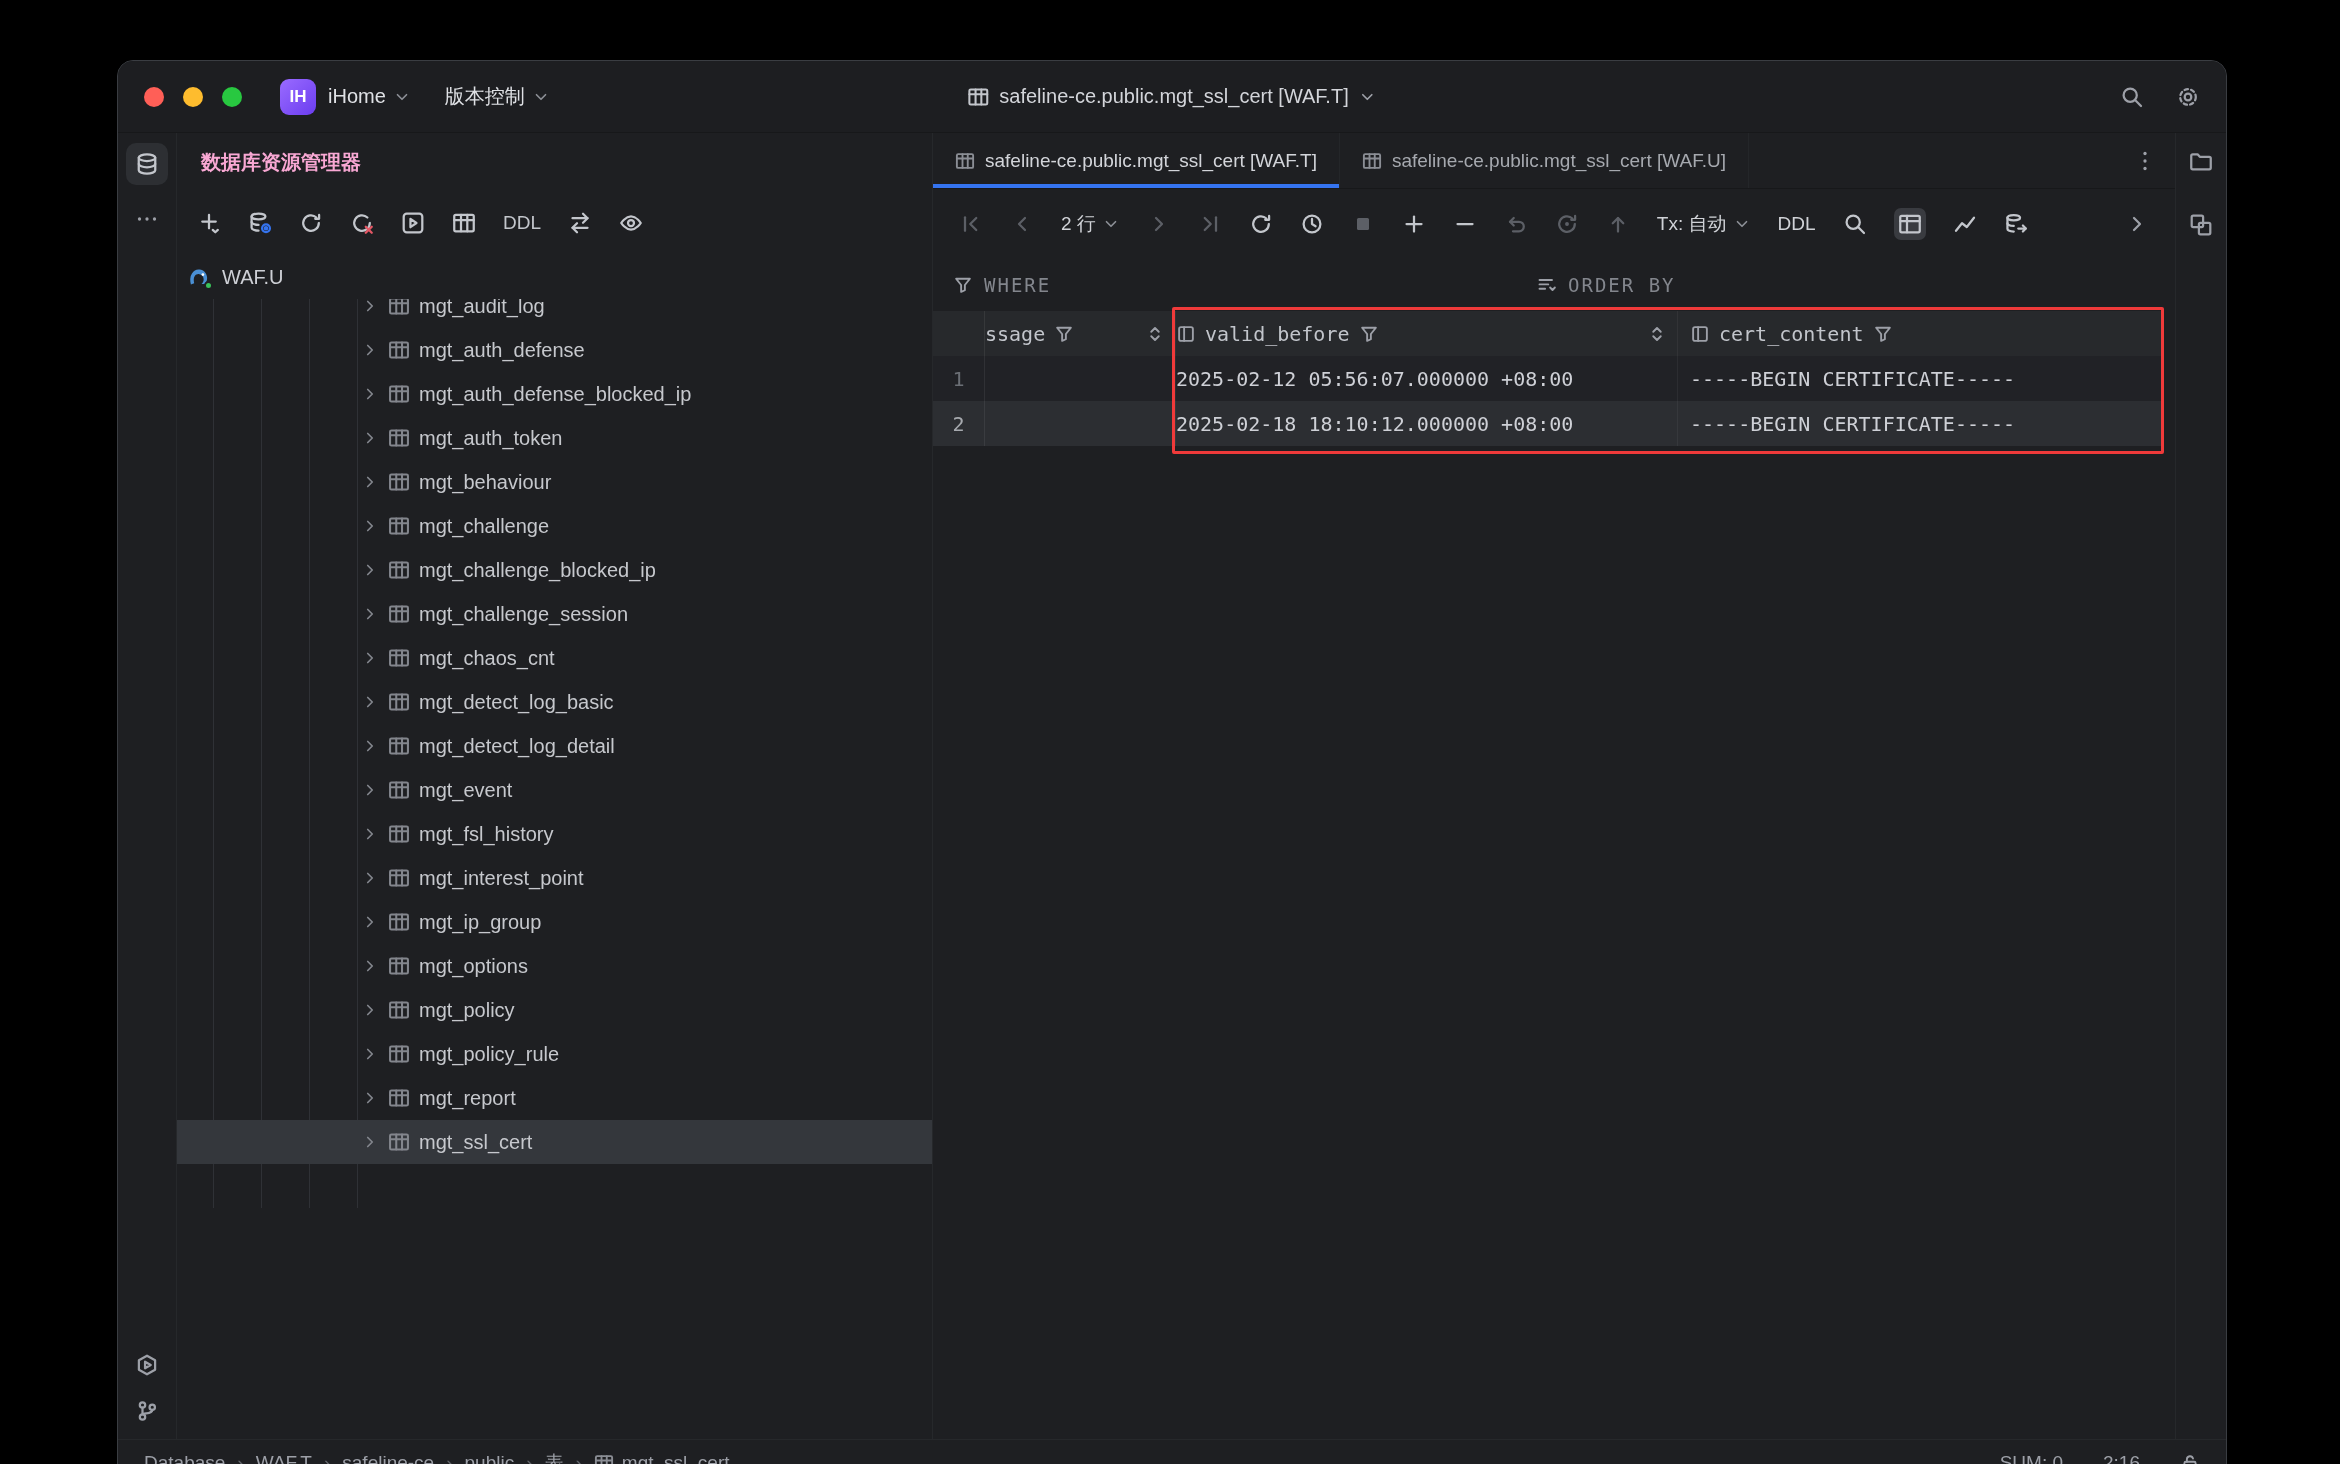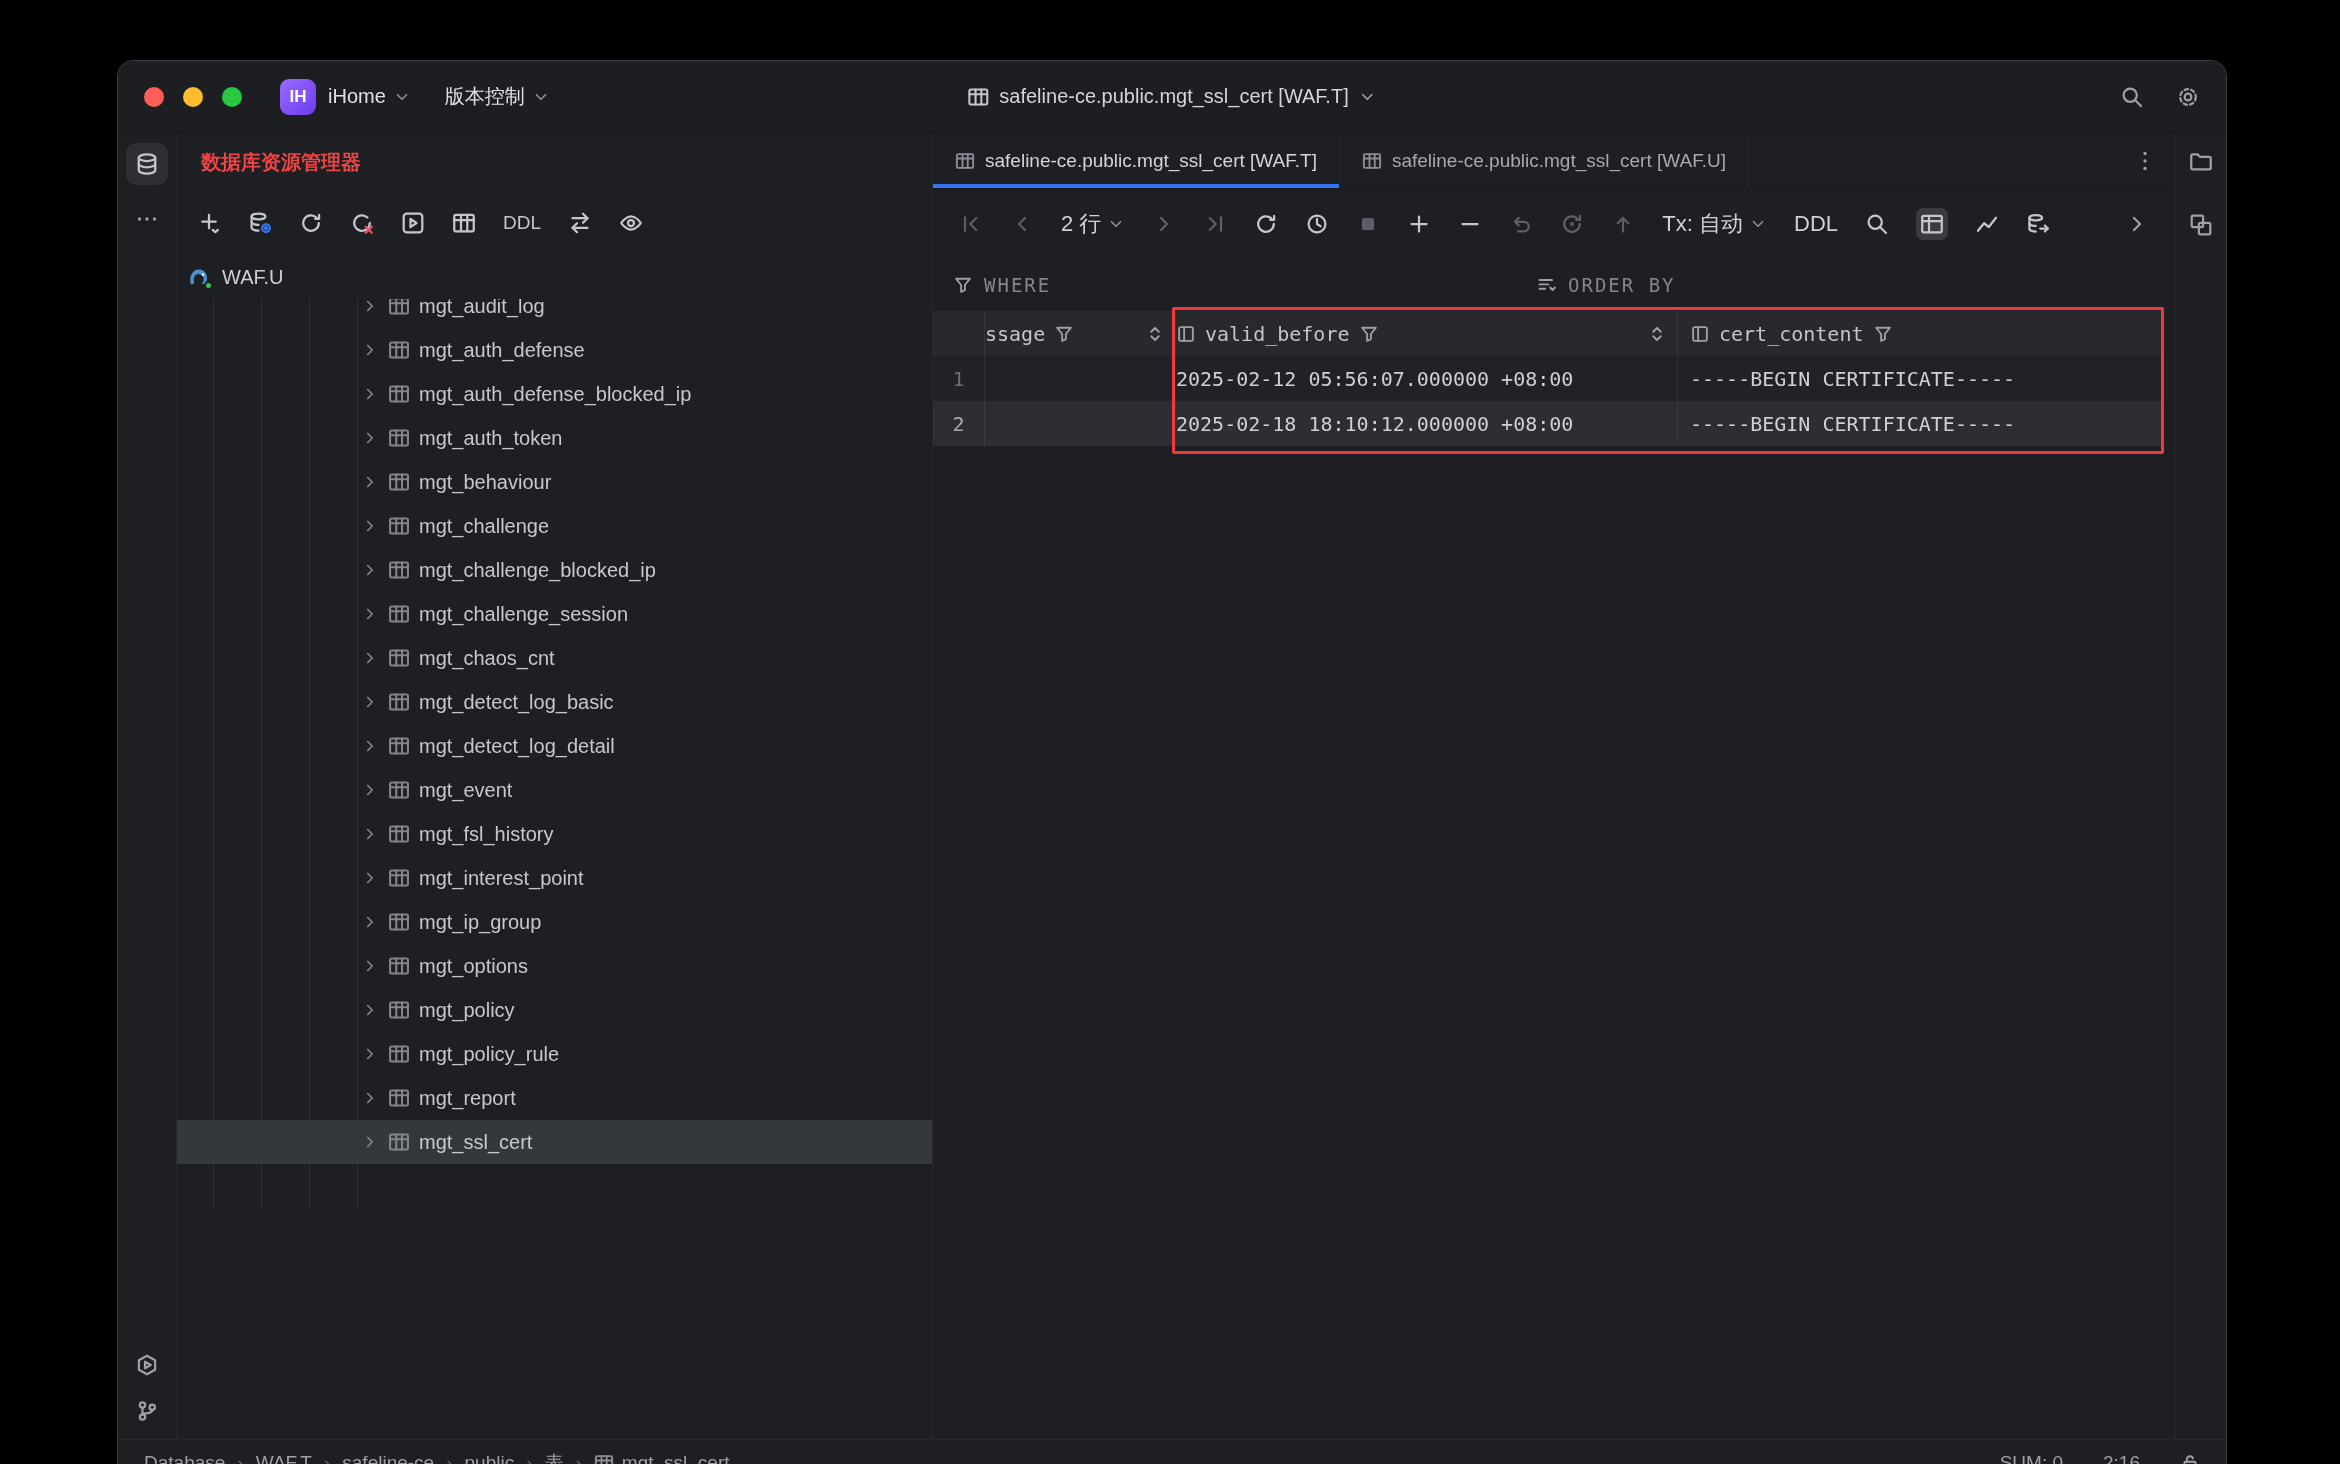--- a/index.html
+++ b/index.html
@@ -43,21 +43,21 @@
   .tool-btn{width:42px;height:42px;border-radius:10px;display:flex;align-items:center;justify-content:center;}
   .tool-btn.active{background:#2d2f33;}
   .strip-gap{height:22px}
   .strip-bottom{margin-top:auto;display:flex;flex-direction:column;gap:22px;align-items:center;}
   .right-strip{width:51px;flex:none;border-left:1px solid var(--line);display:flex;flex-direction:column;
     align-items:center;padding:16px 0;gap:40px;}
   
   .left-panel{width:756px;flex:none;border-right:1px solid var(--line);display:flex;flex-direction:column;
     position:relative;min-height:0;}
   .lp-header{height:58px;flex:none;display:flex;align-items:center;padding-left:24px;font-size:20px;
-    font-weight:600;color:#ef4444;}
+    font-weight:600;color:#f9a8d4;}
   .lp-toolbar{height:64px;flex:none;display:flex;align-items:center;gap:27px;padding:0 20px;}
   .lp-toolbar .lbl{font-size:19px;color:#c3c6cc;}
   .tree{flex:1;min-height:0;overflow:hidden;position:relative;font-size:20px;}
   .waf-row{height:44px;display:flex;align-items:center;gap:11px;padding-left:10px;position:relative;z-index:2;
     background:var(--bg);}
   .pg-wrap{position:relative;width:24px;height:24px;}
   .pg-dot{position:absolute;right:-2px;bottom:-1px;width:9px;height:9px;border-radius:50%;
     background:#39c25a;border:2px solid var(--bg);}
   .tree-items{margin-top:-15px;position:relative;
     background-image:linear-gradient(var(--guide),var(--guide)),linear-gradient(var(--guide),var(--guide)),
@@ -71,21 +71,21 @@
   
   .right-panel{flex:1;display:flex;flex-direction:column;position:relative;min-width:0;}
   .tabbar{height:56px;flex:none;display:flex;align-items:stretch;border-bottom:1px solid var(--line-dark);}
   .tab{display:flex;align-items:center;gap:10px;padding:0 22px;font-size:19px;color:#a6a9af;
     position:relative;white-space:nowrap;border-right:1px solid #242629;}
   .tab.active{color:#d3d5da;}
   .tab.active::after{content:"";position:absolute;left:0;right:0;bottom:0;height:4px;background:var(--accent);}
   .tab .ic{color:#8b8e95}
   .tabbar .kebab{margin-left:auto;display:flex;align-items:center;padding:0 18px;}
   
-  .gridbar{height:70px;flex:none;display:flex;align-items:center;gap:27px;padding:0 26px;font-size:22px;}
+  .gridbar{height:70px;flex:none;display:flex;align-items:center;gap:27px;padding:0 26px;font-size:19px;}
   .dropdown{display:flex;align-items:center;gap:6px;color:#d0d2d7;white-space:nowrap;}
   .dropdown .ic{color:#8b8e95}
   .gb-right-end{margin-left:auto;}
   
   .filterbar{height:52px;flex:none;position:relative;display:flex;align-items:center;
     font-size:19px;letter-spacing:2px;color:#83868d;}
   .where{display:flex;align-items:center;gap:11px;padding-left:20px;}
   .orderby{position:absolute;left:604px;display:flex;align-items:center;gap:11px;}
   
   .grid{width:1231px;flex:none;position:relative;font-size:20px;}

